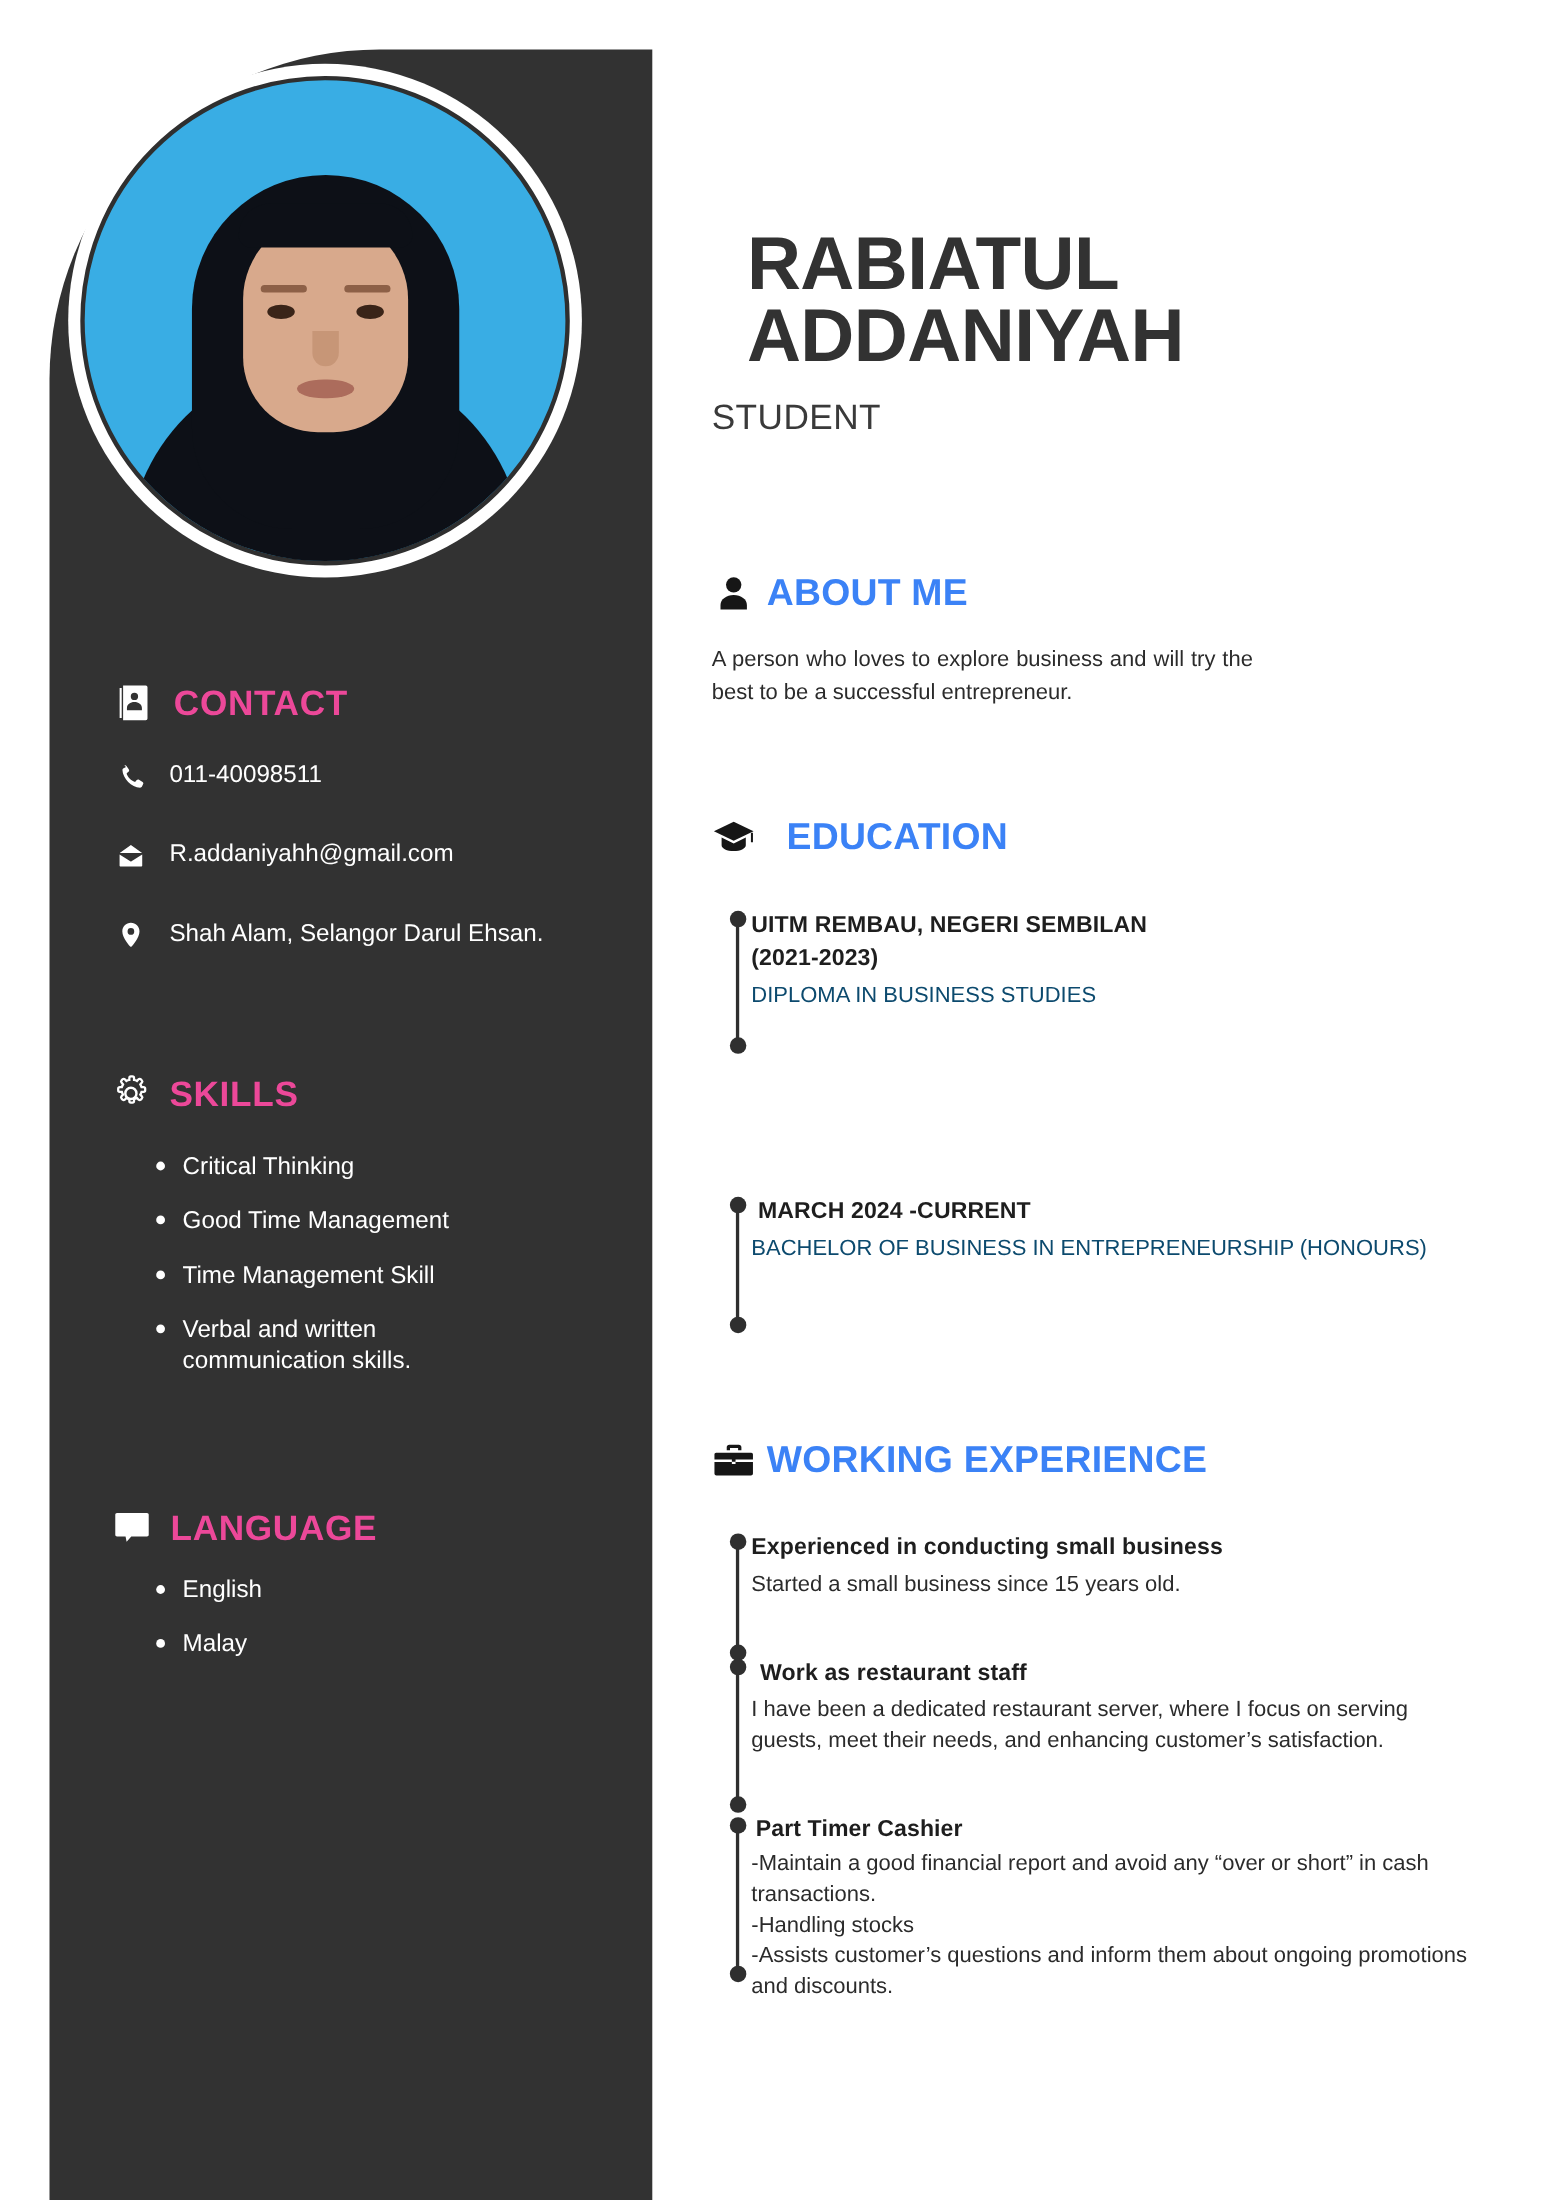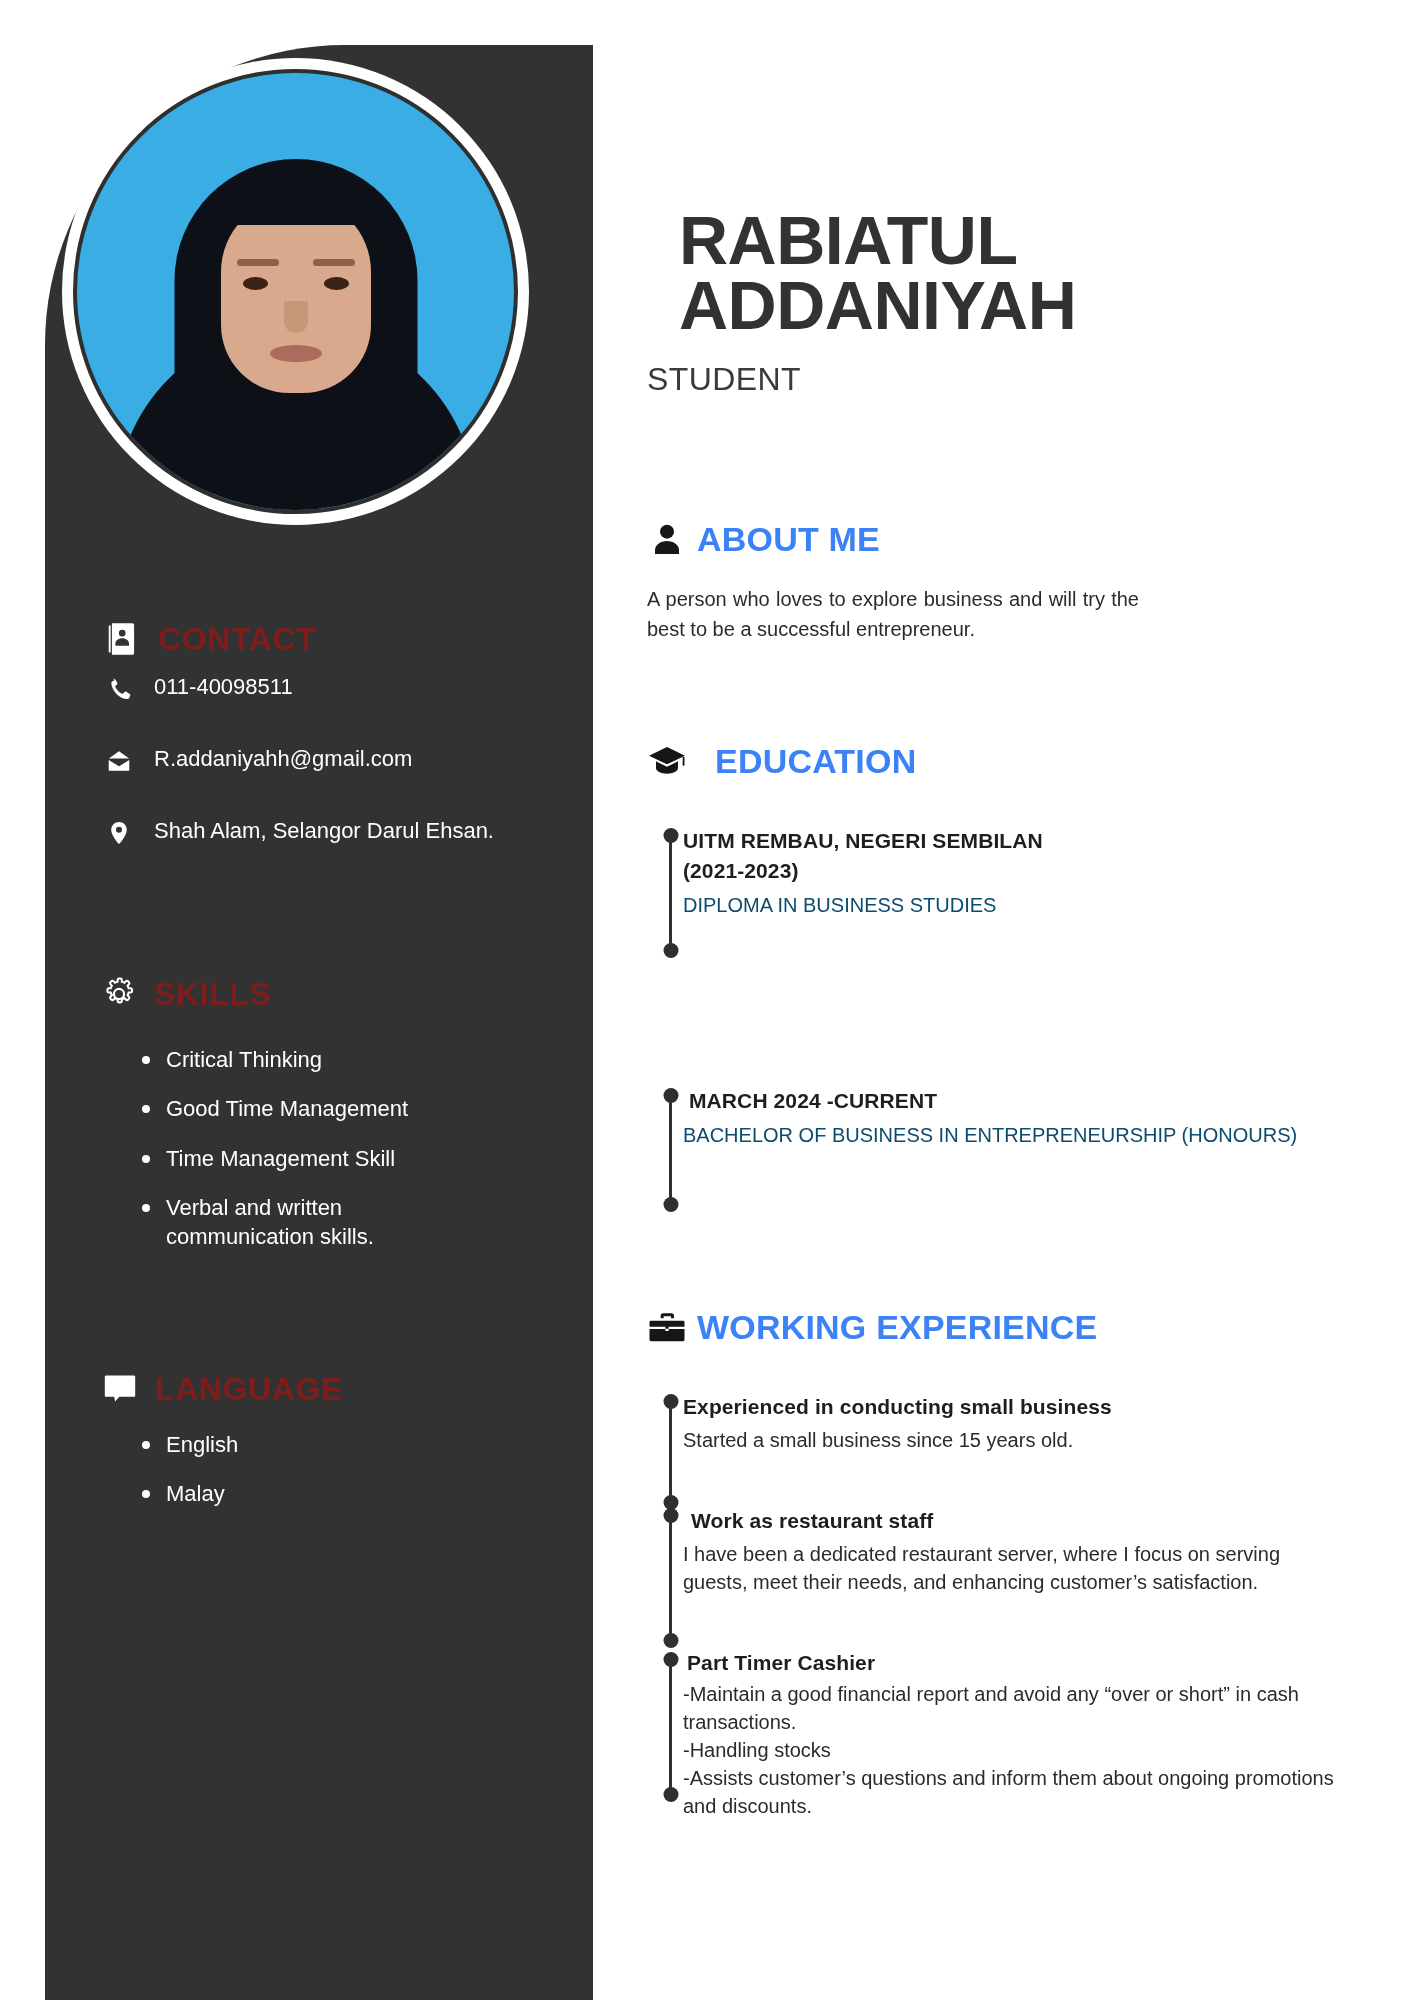--- a/index.html
+++ b/index.html
@@ -80,33 +80,33 @@
   .ph-fringe {
     position: absolute; left: 50%; top: 112px; transform: translateX(-50%);
     width: 158px; height: 40px; background: #0d1017;
     border-radius: 80px 80px 30px 30px;
   }
 
   
   .side-head {
     position: absolute;
     display: flex; align-items: center; gap: 16px;
-    color: #7f1d1d;
+    color: #ec4899;
   }
   .side-head .htxt {
     font-size: 32px; font-weight: 700; letter-spacing: 0.6px;
   }
   .side-ico { width: 38px; height: 38px; flex: 0 0 38px; }
   .side-ico svg { width: 100%; height: 100%; display: block; fill: #ffffff; }
 
   .contact-head { left: 104px; top: 620px; }
   .skills-head  { left: 100px; top: 975px; }
   .lang-head    { left: 101px; top: 1370px; }
 
-  .contact-list { position: absolute; left: 106px; top: 673px; width: 400px; }
+  .contact-list { position: absolute; left: 106px; top: 690px; width: 400px; }
   .contact-row {
     display: flex; align-items: flex-start; gap: 22px;
     margin-bottom: 42px; color: #ffffff;
   }
   .contact-row .cico { width: 26px; height: 28px; flex: 0 0 26px; margin-top: 2px; }
   .contact-row .cico svg { width: 100%; height: 100%; fill: #ffffff; display: block; }
   .contact-row .ctxt { font-size: 22px; line-height: 1.3; font-weight: 400; }
 
   .side-list { position: absolute; color: #ffffff; list-style: none; }
   .side-list li {

